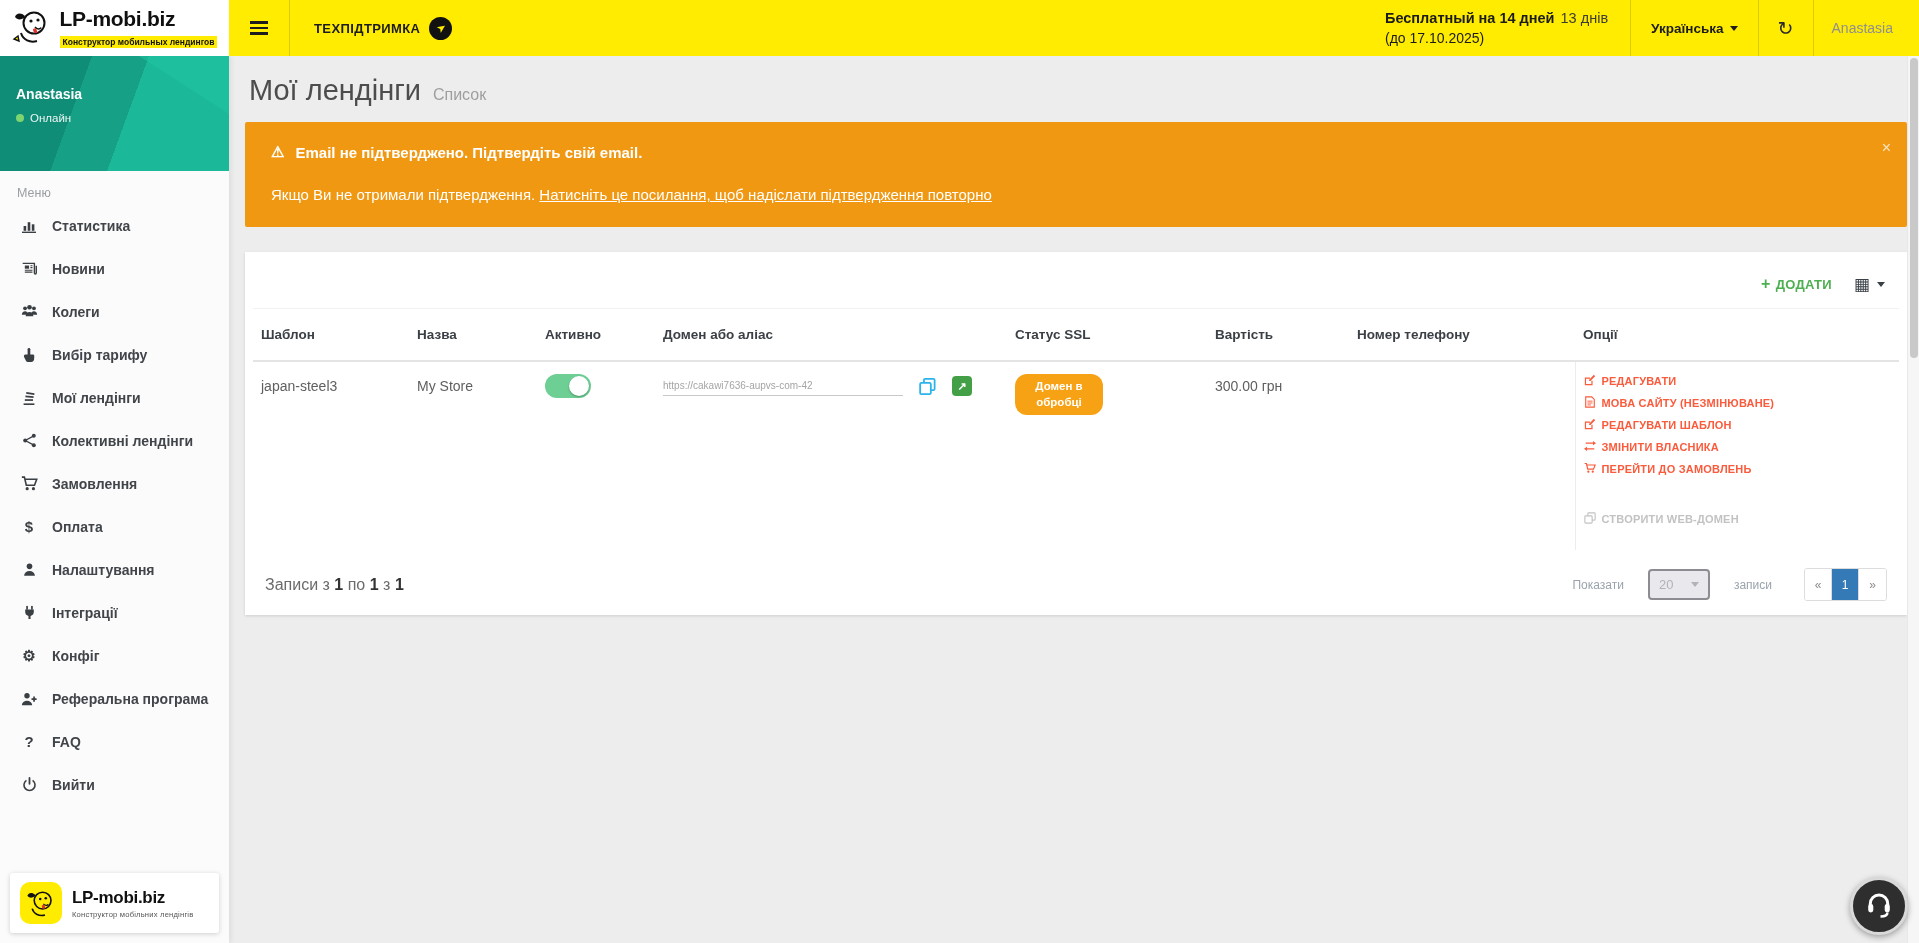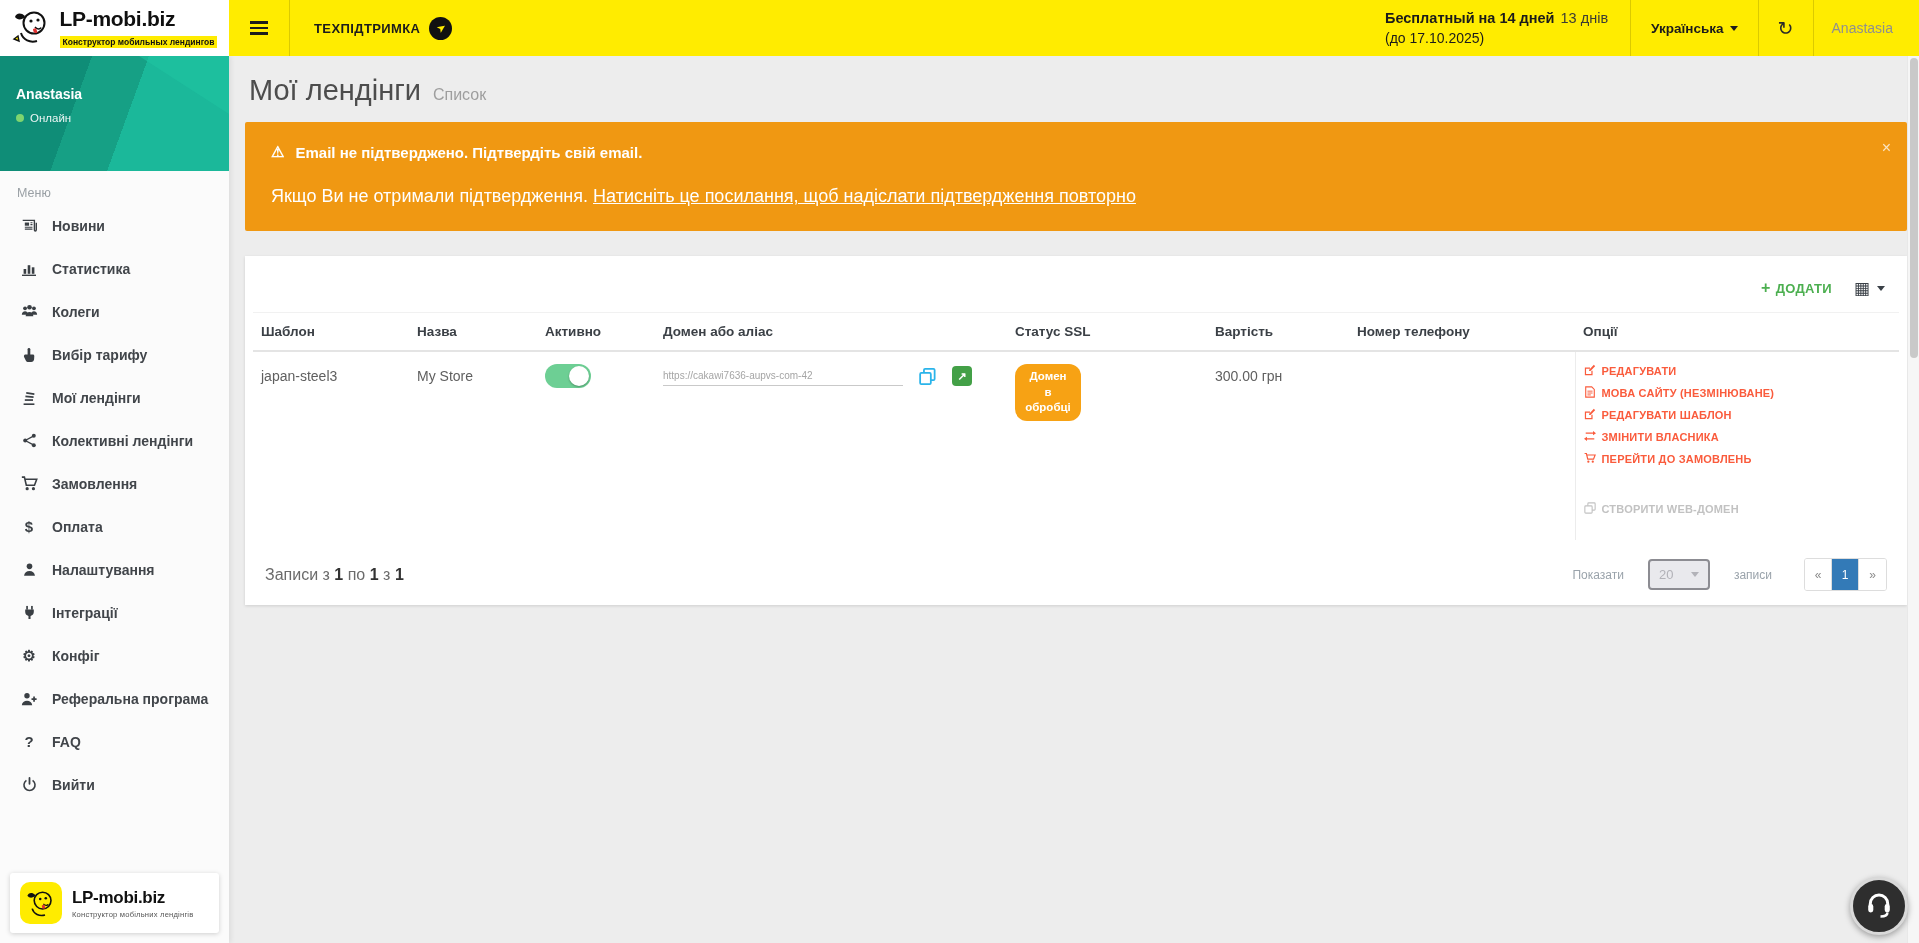--- a/index.html
+++ b/index.html
@@ -51,46 +51,46 @@
 
   
   .main { position:absolute; top:56px; left:229px; right:0; bottom:0; padding:18px 12px 0 16px; overflow:hidden; }
   .page-head { display:flex; align-items:baseline; gap:12px; padding-left:4px; }
   .page-title { font-size:29px; font-weight:300; color:#4d4d4d; }
   .page-sub { font-size:16px; color:#9e9e9e; }
 
   .alert { margin-top:15px; background:#f09812; color:#fff; padding:21px 26px 24px; position:relative; border-radius:2px; }
   .alert .a1 { font-size:15px; font-weight:700; display:flex; align-items:center; gap:11px; }
   .alert .warn { font-size:15px; }
-  .alert .a2 { margin-top:25px; font-size:18px; }
+  .alert .a2 { margin-top:25px; font-size:15px; }
   .alert .a2 a { color:#fff; text-decoration:underline; cursor:pointer; }
   .alert .close { position:absolute; top:18px; right:16px; font-size:16px; color:rgba(255,255,255,.75); cursor:pointer; line-height:1; }
 
   .panel { margin-top:25px; background:#fff; box-shadow:0 1px 3px rgba(0,0,0,.13); padding:12px 8px 12px; min-height:306px; }
   .panel-tools { display:flex; justify-content:flex-end; align-items:center; gap:22px; height:40px; padding-right:14px; }
   .add-btn { color:#4caf50; font-size:13px; font-weight:700; letter-spacing:.3px; display:flex; align-items:center; gap:5px; cursor:pointer; }
   .add-btn .plus { font-size:16px; font-weight:800; }
   .grid-dd { display:flex; align-items:center; gap:7px; cursor:pointer; color:#3a4047; }
   .grid-dd .gicon { font-size:17px; line-height:1; }
   .grid-dd .caret { border-top-color:#3a4047; }
 
   table.lp { width:100%; border-collapse:collapse; margin-top:4px; table-layout:fixed; }
-  table.lp th { text-align:left; font-size:13.5px; font-weight:700; color:#3b4046; padding:11px 8px; border-bottom:2px solid #e4e4e4; border-top:1px solid #f1f1f1; }
+  table.lp th { text-align:left; font-size:13.5px; font-weight:700; color:#3b4046; padding:18px 8px; border-bottom:2px solid #e4e4e4; border-top:1px solid #f1f1f1; }
   table.lp td { padding:16px 8px; vertical-align:top; font-size:14px; color:#5f5f5f; }
   td.opt-cell { border-left:1px solid #ececec; padding-top:12px !important; }
 
   .toggle { width:46px; height:24px; border-radius:12px; background:#6dcf94; position:relative; display:inline-block; cursor:pointer; margin-top:-4px; }
   .toggle .knob { position:absolute; top:2px; right:2px; width:20px; height:20px; border-radius:50%; background:#fff; box-shadow:0 1px 2px rgba(0,0,0,.3); }
 
   .domain-wrap { display:flex; align-items:center; gap:15px; margin-top:-2px; }
   .domain-input { width:240px; border:none; border-bottom:1px solid #c9c9c9; background:transparent; color:#a5a5a5; font-size:10px; font-family:"Liberation Sans",sans-serif; padding:3px 0 4px; outline:none; }
   .copy-ic { cursor:pointer; display:flex; }
   .ext-ic { width:20px; height:20px; border-radius:4px; background:#43a047; color:#fff; font-size:11px; font-weight:700; display:flex; align-items:center; justify-content:center; cursor:pointer; }
 
-  .badge { display:inline-block; background:#f7a214; color:#fff; font-size:11.5px; font-weight:700; padding:5px 10px; border-radius:12px; width:66px; text-align:center; line-height:1.35; margin-top:-4px; }
+  .badge { display:inline-block; background:#f7a214; color:#fff; font-size:11.5px; font-weight:700; padding:5px 10px; border-radius:12px; width:88px; text-align:center; line-height:1.35; margin-top:-4px; }
 
   .opts { list-style:none; }
   .opts li { display:flex; align-items:center; gap:6px; color:#fa5b3c; font-size:11px; font-weight:700; letter-spacing:.2px; margin-bottom:8px; cursor:pointer; white-space:nowrap; }
   .opts li svg { fill:currentColor; stroke:none; flex:none; }
   .opts li.disabled { color:#c2c2c2; cursor:default;margin-top:36px; }
 
   .tbl-foot { display:flex; align-items:center; margin-top:14px; padding:4px 12px 2px; }
   .records { font-size:16px; color:#6b6b6b; }
   .records b { color:#333; }
   .foot-right { margin-left:auto; display:flex; align-items:center; gap:24px; }
@@ -167,38 +167,38 @@
     <div class="pname">Anastasia</div>
     <div class="pstatus">
         <span class="dot"></span>
         <span>Онлайн</span>
       </div>
   </div>
   <div class="menu-label">Меню</div>
   <ul class="menu">
     <li>
       <span class="mi">
-          <svg width="17" height="17" viewBox="0 0 16 16">
-            <path d="M1.6 3.2h11v9c0 .7.5 1 .9 1s.9-.3.9-1.1V5.4" fill="none" stroke="#3a3f44" stroke-width="1.3"></path>
-            <rect x="3.6" y="5.2" width="4" height="3"></rect>
-            <path d="M3.6 9.7h7.2M3.6 11.4h7.2M8.9 5.4h1.9M8.9 7.2h1.9" stroke="#3a3f44" stroke-width="1" fill="none"></path>
-          </svg>
-        </span>
-      <span class="ml">Новини</span>
-      </li>
-    <li>
-      <span class="mi">
           <svg width="16" height="16" viewBox="0 0 16 16">
             <path d="M1 13.6h14V15H1z"></path>
             <rect x="2.6" y="8" width="2.6" height="4.8"></rect>
             <rect x="6.7" y="4.2" width="2.6" height="8.6"></rect>
             <rect x="10.8" y="6.3" width="2.6" height="6.5"></rect>
           </svg>
         </span>
       <span class="ml">Статистика</span>
+      </li>
+    <li>
+      <span class="mi">
+          <svg width="17" height="17" viewBox="0 0 16 16">
+            <path d="M1.6 3.2h11v9c0 .7.5 1 .9 1s.9-.3.9-1.1V5.4" fill="none" stroke="#3a3f44" stroke-width="1.3"></path>
+            <rect x="3.6" y="5.2" width="4" height="3"></rect>
+            <path d="M3.6 9.7h7.2M3.6 11.4h7.2M8.9 5.4h1.9M8.9 7.2h1.9" stroke="#3a3f44" stroke-width="1" fill="none"></path>
+          </svg>
+        </span>
+      <span class="ml">Новини</span>
       </li>
     <li>
       <span class="mi">
           <svg width="17" height="17" viewBox="0 0 16 16">
             <circle cx="3.8" cy="5" r="1.8"></circle>
             <circle cx="12.2" cy="5" r="1.8"></circle>
             <path d="M.8 11c0-2 1.3-3.2 3-3.2s3 1.2 3 3.2z"></path>
             <path d="M9.2 11c0-2 1.3-3.2 3-3.2s3 1.2 3 3.2z"></path>
             <circle cx="8" cy="4" r="2.2"></circle>
             <path d="M4.4 12.4c0-2.5 1.6-4 3.6-4s3.6 1.5 3.6 4z"></path>

